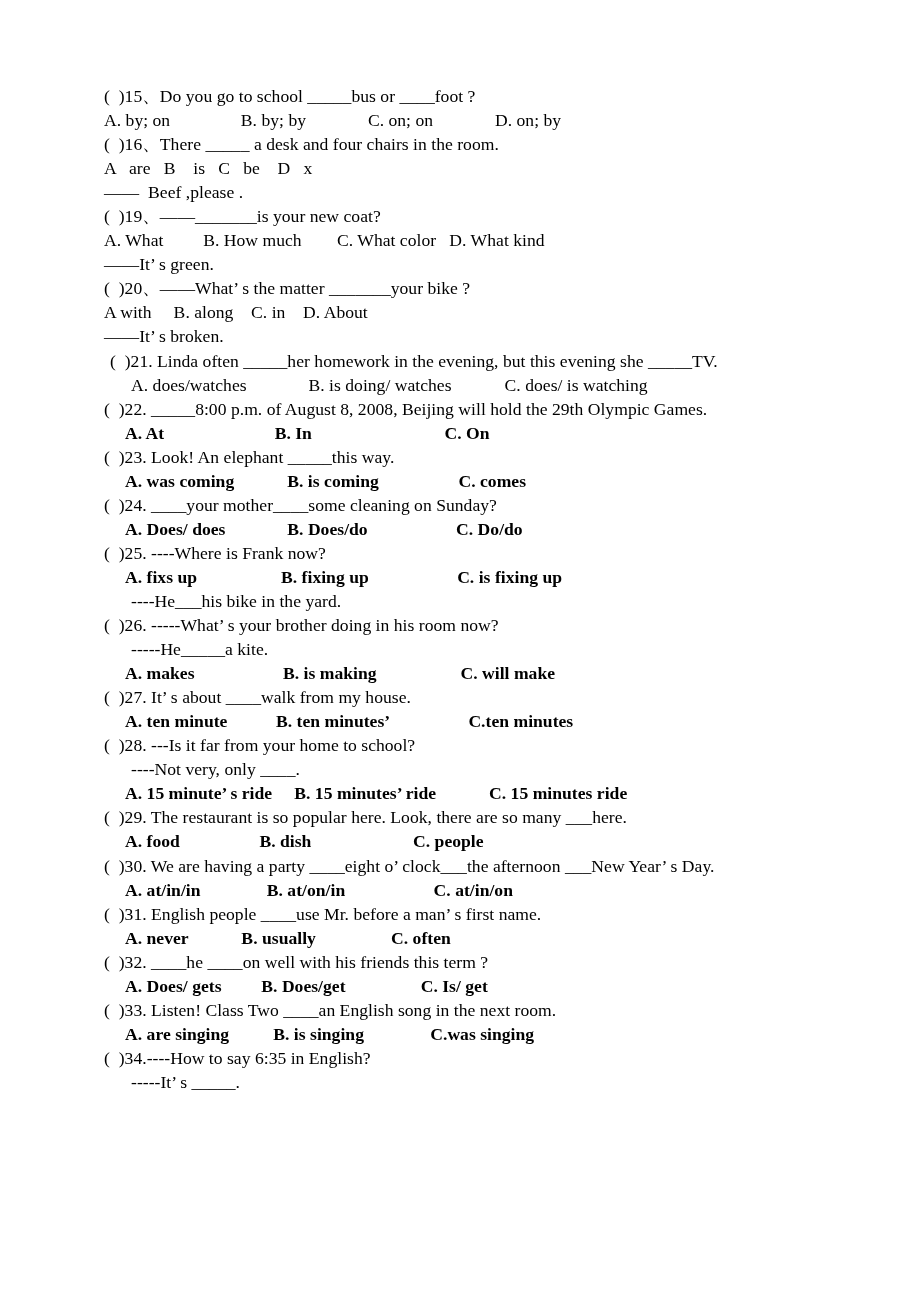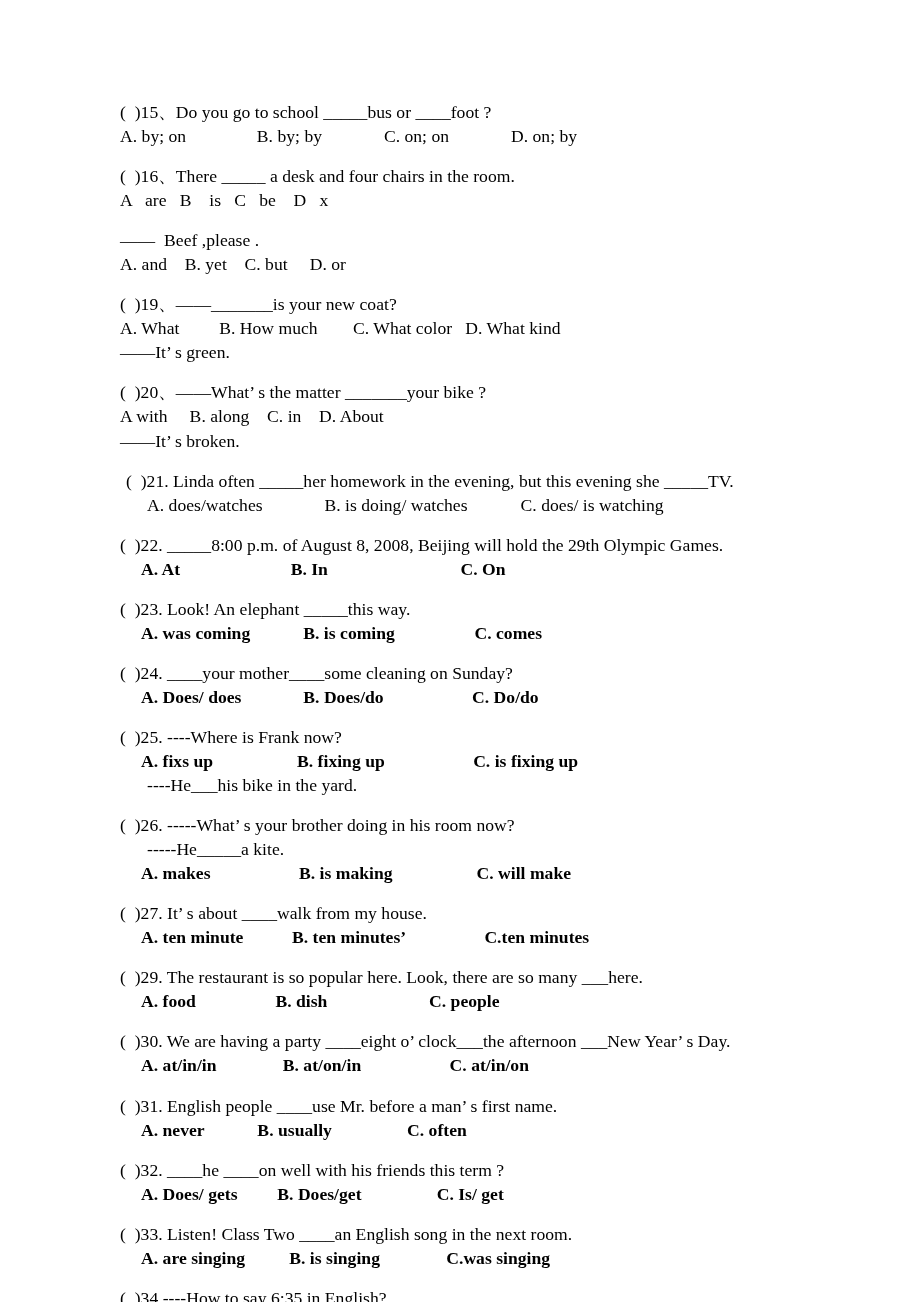--- a/index.html
+++ b/index.html
@@ -16,21 +16,21 @@
   }
   .page {
     position: relative;
     width: 920px;
     height: 1302px;
     background: #ffffff;
     box-sizing: border-box;
     padding: 84px 0 0 0;
   }
   .qblock {
-    margin: 16px;
+    margin: 0;
     padding-left: 18px;
   }
   .line {
     font-size: 17.6px;
     line-height: 24.05px;
     white-space: pre;
     margin: 0;
     padding: 0;
     letter-spacing: 0.02px;
   }
@@ -51,21 +51,20 @@
   </div>
 
   <div class="qblock">
     <div class="line m0">(  )16、There _____ a desk and four chairs in the room.</div>
     <div class="line m0">A   are   B    is   C   be    D   x</div>
   </div>
 
 
   <div class="qblock">
     <div class="line m0">——  Beef ,please .</div>
-    <div class="line m0">A. and    B. yet    C. but     D. or</div>
   </div>
 
   <div class="qblock">
     <div class="line m0">(  )19、——_______is your new coat?</div>
     <div class="line m0">A. What         B. How much        C. What color   D. What kind</div>
     <div class="line m0">——It’ s green.</div>
   </div>
 
   <div class="qblock">
     <div class="line m0">(  )20、——What’ s the matter _______your bike ?</div>
@@ -103,20 +102,25 @@
     <div class="line m0">(  )26. -----What’ s your brother doing in his room now?</div>
     <div class="line m3">-----He_____a kite.</div>
     <div class="line m2">A. makes                    B. is making                   C. will make</div>
   </div>
 
   <div class="qblock">
     <div class="line m0">(  )27. It’ s about ____walk from my house.</div>
     <div class="line m2">A. ten minute           B. ten minutes’                  C.ten minutes</div>
   </div>
 
+  <div class="qblock">
+    <div class="line m0">(  )28. ---Is it far from your home to school?</div>
+    <div class="line m3">----Not very, only ____.</div>
+    <div class="line m2">A. 15 minute’ s ride     B. 15 minutes’ ride            C. 15 minutes ride</div>
+  </div>
 
   <div class="qblock">
     <div class="line m0">(  )29. The restaurant is so popular here. Look, there are so many ___here.</div>
     <div class="line m2">A. food                  B. dish                       C. people</div>
   </div>
 
   <div class="qblock">
     <div class="line m0">(  )30. We are having a party ____eight o’ clock___the afternoon ___New Year’ s Day.</div>
     <div class="line m2">A. at/in/in               B. at/on/in                    C. at/in/on</div>
   </div>

